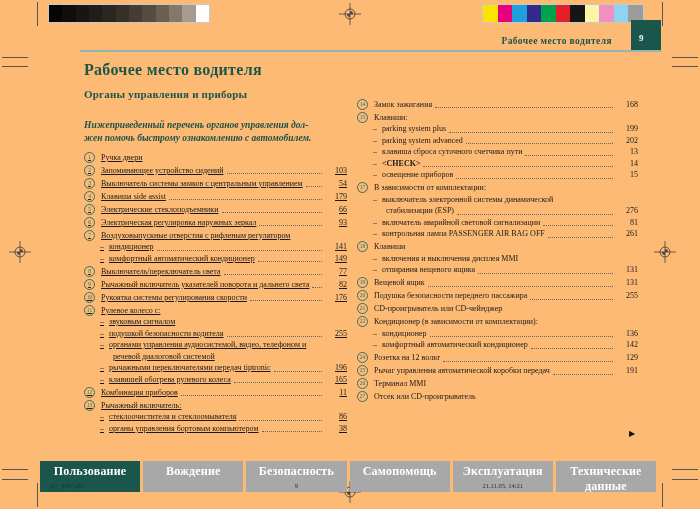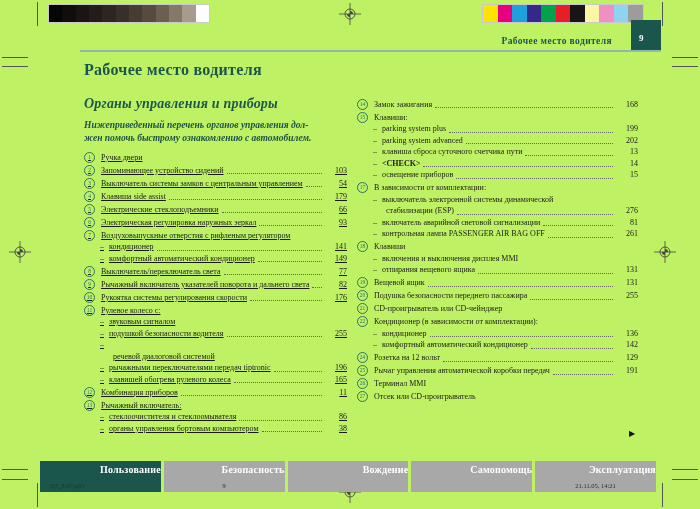--- a/index.html
+++ b/index.html
@@ -1,16 +1,16 @@
 <!DOCTYPE html>
 <html><head>
 <meta charset="utf-8">
 <style>
   html,body{margin:0;padding:0;background:#e8e8e8;}
-  .page{position:relative;width:700px;height:509px;background:#bef264;
+  .page{position:relative;width:700px;height:509px;background:#fdba74;
         font-family:"Liberation Serif",serif;overflow:hidden;}
 
   
   .calbar{position:absolute;display:flex;height:17px;}
   .calbar .sw{flex:1;}
   #graybar{left:48px;top:4px;width:160px;border:1px solid #c9c9c9;}
   #colorbar{left:482px;top:4px;width:160px;border:1px solid #c9c9c9;}
 
   
   .regmark{position:absolute;width:22px;height:22px;}
@@ -20,21 +20,21 @@
 
   
   .hdr-label{position:absolute;top:36px;right:88px;font-size:9.5px;font-weight:bold;
              color:#1b564c;letter-spacing:.4px;}
   .hdr-tab{position:absolute;left:631px;top:20px;width:30px;height:30px;background:#1b564c;
            color:#fff;font-size:9px;font-weight:bold;box-sizing:border-box;padding:13px 0 0 8px;}
   .hdr-rule{position:absolute;left:80px;top:50px;width:581px;height:2px;background:#93b6af;}
 
   
   .main-title{position:absolute;left:84px;top:61px;font-size:16px;font-weight:bold;color:#1b564c;letter-spacing:.3px;}
-  .section-title{position:absolute;left:84px;top:96px;font-size:14px;font-weight:bold;color:#1b564c;letter-spacing:.2px;font-style:italic;}
+  .section-title{position:absolute;left:84px;top:88px;font-size:11px;font-weight:bold;color:#1b564c;letter-spacing:.2px;}
   .intro{position:absolute;left:84px;top:119px;width:268px;font-size:9.5px;font-style:italic;
          font-weight:bold;color:#1d5046;line-height:13px;}
 
   
   .col{position:absolute;font-size:8px;color:#1a1a1a;}
   #col-left{left:84px;top:150px;width:263px;text-decoration:underline;}
   #col-right{left:357px;top:97px;width:281px;}
   .item{margin-top:1.5px;}
   .row{display:flex;align-items:flex-end;line-height:11.5px;}
   .badge{flex:none;width:9px;height:9px;border:1px solid #2f7166;border-radius:50%;
@@ -46,21 +46,21 @@
   .lbl.bold{font-weight:bold;}
   .leader{flex:1;border-bottom:1px dotted #666;margin:0 3px;transform:translateY(-2px);min-width:4px;}
   .pg{flex:none;min-width:22px;text-align:right;white-space:nowrap;}
 
   .cont-arrow{position:absolute;left:629px;top:429px;font-size:8px;color:#111;}
 
   
   .footer{position:absolute;left:40px;top:461px;width:616px;height:31px;display:flex;gap:3px;}
   .ftab{flex:1;background:#a8a8a8;position:relative;}
   .ftab.active{background:#1b564c;}
-  .ftab .flabel{font-size:10px;font-weight:bold;color:#fff;text-align:right;padding-top:3px;
+  .ftab .flabel{font-size:12px;font-weight:bold;color:#fff;text-align:center;padding-top:3px;
                 letter-spacing:.2px;}
   .ftab .fnote{position:absolute;bottom:3px;left:0;width:100%;text-align:center;
                font-size:6.5px;color:#2c2c2c;}
   .ftab.active .fnote{color:#0e3b33;text-align:left;padding-left:10px;box-sizing:border-box;}
 </style>
 </head>
 <body>
 
 <div class="page">
 
@@ -244,20 +244,21 @@
           <span class="lbl">звуковым сигналом</span>
         </div>
         <div class="row">
           <span class="dash">–</span>
           <span class="lbl">подушкой безопасности водителя</span>
           <span class="leader"></span>
           <span class="pg">255</span>
         </div>
         <div class="row">
           <span class="dash">–</span>
+          <span class="lbl">органами управления аудиосистемой, видео, телефоном и</span>
         </div>
         <div class="row cont">
           <span class="lbl">речевой диалоговой системой</span>
         </div>
         <div class="row">
           <span class="dash">–</span>
           <span class="lbl">рычажными переключателями передач tiptronic</span>
           <span class="leader"></span>
           <span class="pg">196</span>
         </div>
@@ -454,28 +455,31 @@
     </div>
 
   <div class="cont-arrow">▶</div>
 
   <div class="footer" id="footer-tabs">
       <div class="ftab active">
         <div class="flabel">Пользование</div>
         <div class="fnote">Q7_8-97.p65</div>
       </div>
       <div class="ftab">
+        <div class="flabel">Вождение</div>
+      </div>
+      <div class="ftab">
         <div class="flabel">Безопасность</div>
         <div class="fnote">9</div>
-      </div>
-      <div class="ftab">
-        <div class="flabel">Вождение</div>
       </div>
       <div class="ftab">
         <div class="flabel">Самопомощь</div>
       </div>
       <div class="ftab">
         <div class="flabel">Эксплуатация</div>
         <div class="fnote">21.11.05, 14:21</div>
       </div>
+      <div class="ftab">
+        <div class="flabel">Технические данные</div>
+      </div>
     </div>
 
 </div>
 
 </body></html>

